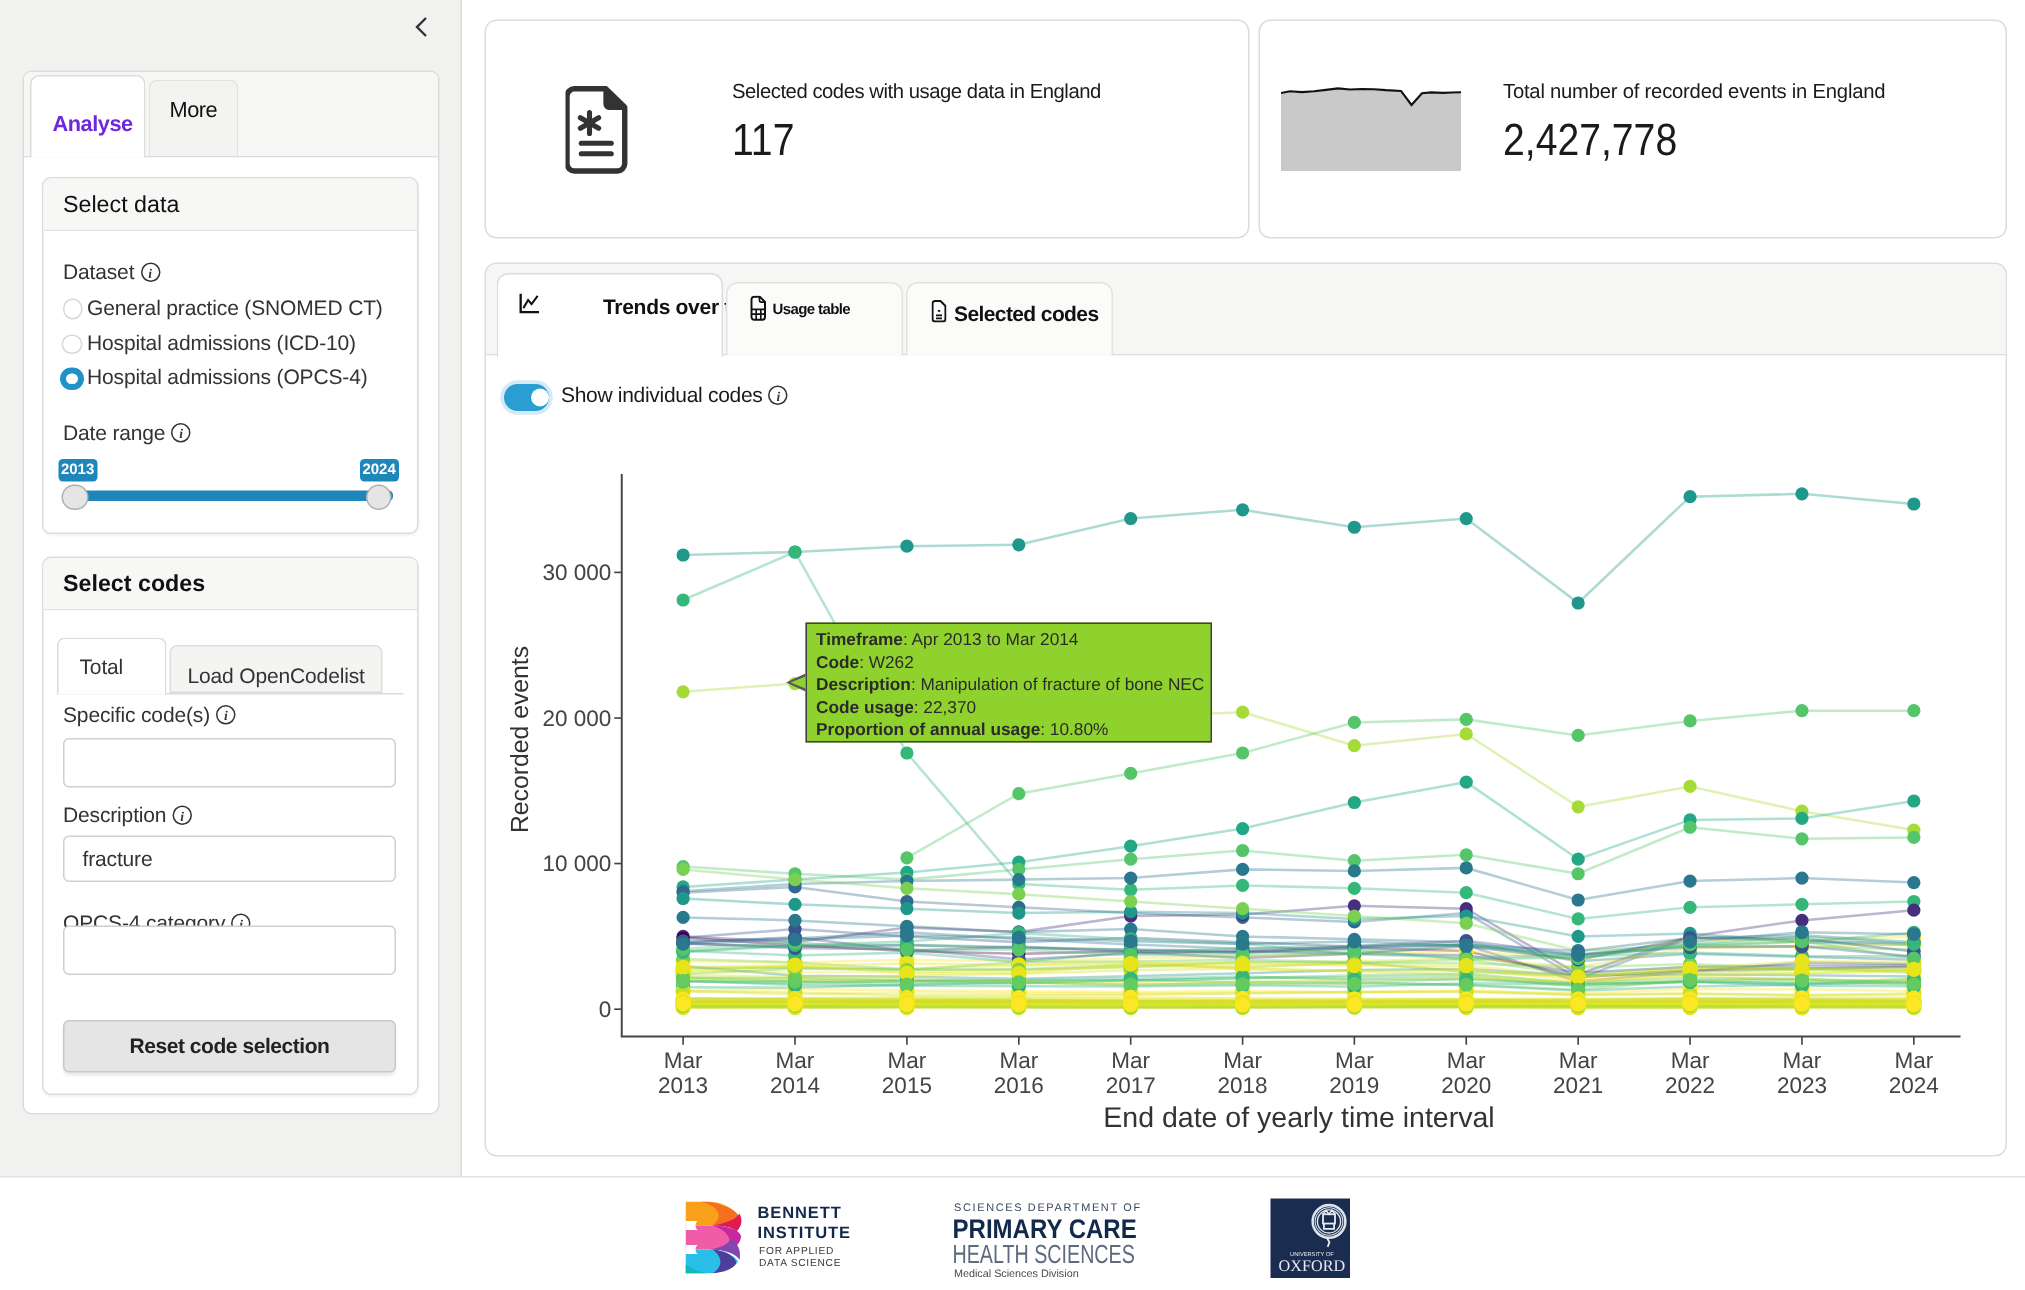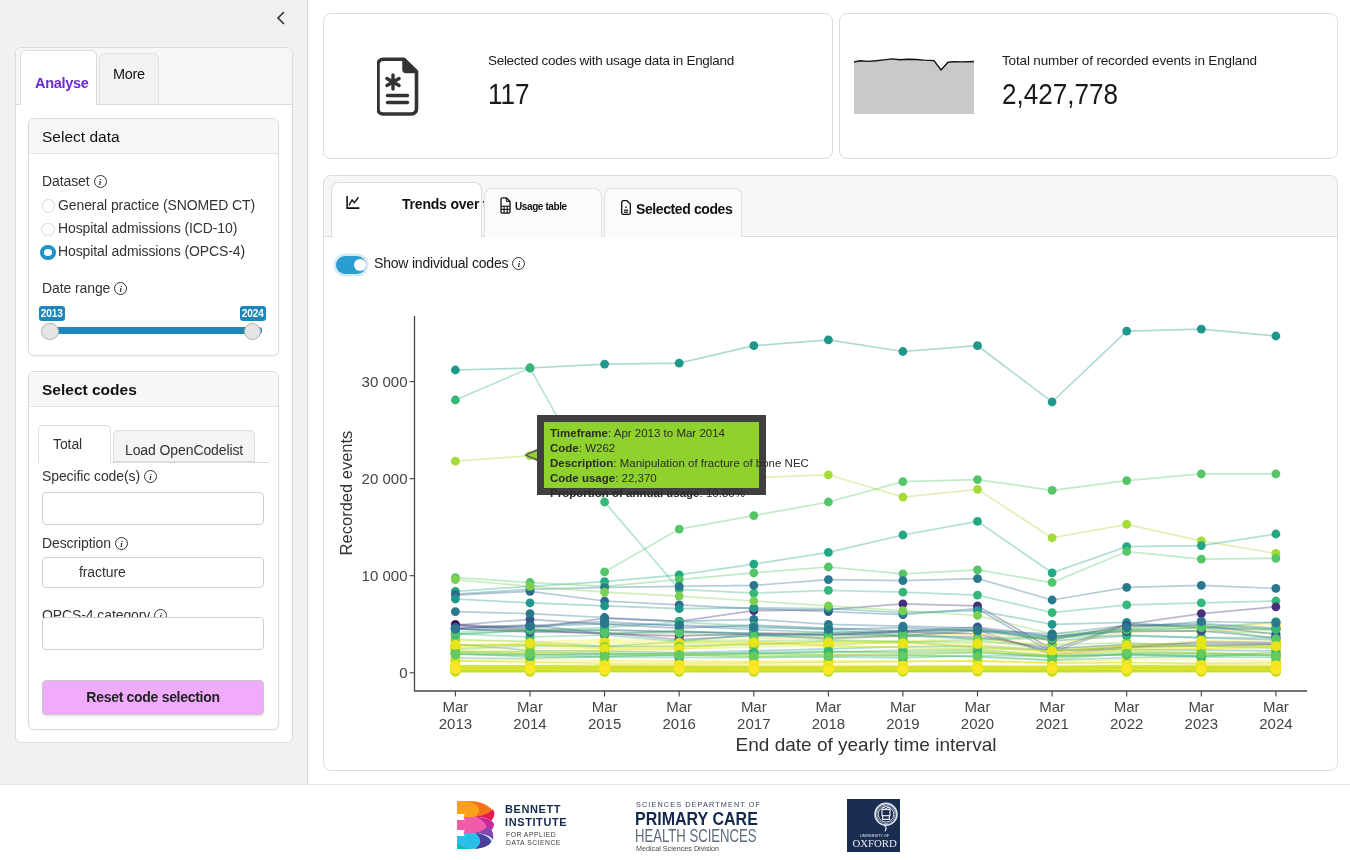--- a/index.html
+++ b/index.html
@@ -49,24 +49,24 @@
 <div class="abs" style="left:38px;top:425px;width:73px;height:37px;background:#fff;border:1px solid #dcdcdc;border-bottom:none;border-radius:5px 5px 0 0;"></div>
 <div class="abs" style="left:113px;top:430px;width:142px;height:32px;background:#f4f4f2;border:1px solid #dcdcdc;border-radius:5px 5px 0 0;"></div>
 <div class="abs" style="left:38px;top:462px;width:231px;height:1px;background:#dcdcdc;"></div>
 <div class="abs" style="left:39px;top:462px;width:71px;height:1px;background:#fff;"></div>
 <div class="abs ilabel" style="left:53px;top:436px;">Total</div>
 <div class="abs ilabel" style="left:125px;top:441.5px;">Load OpenCodelist</div>
 <div class="abs ilabel" style="left:42px;top:468px;">Specific code(s)<span class="info">i</span></div>
 <div class="abs" style="left:42px;top:492px;width:222px;height:33px;background:#fff;border:1px solid #cfcfcf;border-radius:4px;"></div>
 <div class="abs ilabel" style="left:42px;top:535px;">Description<span class="info">i</span></div>
 <div class="abs" style="left:42px;top:557px;width:222px;height:31px;background:#fff;border:1px solid #cfcfcf;border-radius:4px;"></div>
-<div class="abs ilabel" style="left:55px;top:564px;margin-left:24px;">fracture</div>
+<div class="abs ilabel" style="left:55px;top:564px;">fracture</div>
 <div class="abs ilabel" style="left:42px;top:591px;margin-top:16px;">OPCS-4 category<span class="info">i</span></div>
 <div class="abs" style="left:42px;top:617px;width:222px;height:33px;background:#fff;border:1px solid #cfcfcf;border-radius:4px;"></div>
-<div class="abs" style="left:42px;top:680px;width:222px;height:35px;background:#f0abfc;border:1px solid #c8c8c8;border-radius:4px;box-shadow:0 2px 2px rgba(0,0,0,.08);font-size:14px;letter-spacing:-0.3px;font-weight:bold;color:#222;text-align:center;line-height:33px;">Reset code selection</div>
+<div class="abs" style="left:42px;top:680px;width:222px;height:35px;background:#e5e5e5;border:1px solid #c8c8c8;border-radius:4px;box-shadow:0 2px 2px rgba(0,0,0,.08);font-size:14px;letter-spacing:-0.3px;font-weight:bold;color:#222;text-align:center;line-height:33px;">Reset code selection</div>
 
 <div class="abs card" style="left:323px;top:13px;width:510px;height:146px;border-radius:8px;"></div>
 <div class="abs card" style="left:839px;top:13px;width:499px;height:146px;border-radius:8px;"></div>
 
 <svg class="abs" style="left:377px;top:57px;" width="42" height="59" viewBox="0 0 42 59">
   <path d="M6 2.2 H27 L39.5 14.5 V52 a5 5 0 0 1 -5 5 H6 a5 5 0 0 1 -5 -5 V7.2 a5 5 0 0 1 5 -5 Z" fill="#fff" stroke="#333" stroke-width="3.6" stroke-linejoin="round"></path>
   <path d="M26.5 2.5 L39.5 15 H29 a2.5 2.5 0 0 1 -2.5 -2.5 Z" fill="#333" stroke="#333" stroke-width="2.5" stroke-linejoin="round"></path>
   <g stroke="#333" stroke-width="3.4" stroke-linecap="round">
     <line x1="16" y1="18" x2="16" y2="32"></line>
     <line x1="9.9" y1="21.5" x2="22.1" y2="28.5"></line>
@@ -1146,21 +1146,21 @@
       <line x1="1275.9" y1="691" x2="1275.9" y2="696.5" stroke="#444" stroke-width="1.1"></line>
       <text x="1275.9" y="712" text-anchor="middle" font-size="15" fill="#444">Mar</text>
       <text x="1275.9" y="728.5" text-anchor="middle" font-size="15" fill="#444">2024</text>
       <text x="866" y="751" text-anchor="middle" font-size="19" fill="#333">End date of yearly time interval</text>
       <text x="352" y="493" text-anchor="middle" font-size="16.5" fill="#333" transform="rotate(-90 352 493)">Recorded events</text>
     </svg>
 </div>
 
 <div class="abs" style="left:524px;top:448.5px;width:0;height:0;border-top:6.5px solid transparent;border-bottom:6.5px solid transparent;border-right:13px solid #575757;"></div>
 <div class="abs" style="left:527px;top:450.5px;width:0;height:0;border-top:4.5px solid transparent;border-bottom:4.5px solid transparent;border-right:10px solid #90d22d;z-index:5;"></div>
-<div class="abs" style="left:537px;top:415px;width:229px;height:80px;background:#90d22d;border:7px solid #404040;font-size:11.5px;color:#2b2b2b;line-height:14.9px;padding:4px 0 0 6px;white-space:nowrap;">
+<div class="abs" style="left:537px;top:415px;width:271px;height:80px;background:#90d22d;border:1px solid #404040;font-size:11.5px;color:#2b2b2b;line-height:14.9px;padding:4px 0 0 6px;white-space:nowrap;">
 <div><b>Timeframe</b>: Apr 2013 to Mar 2014</div>
 <div><b>Code</b>: W262</div>
 <div><b>Description</b>: Manipulation of fracture of bone NEC</div>
 <div><b>Code usage</b>: 22,370</div>
 <div><b>Proportion of annual usage</b>: 10.80%</div>
 </div>
 
 <div class="abs" style="left:0;top:784px;width:1350px;height:1px;background:#e2e2e2;"></div>
 
 <svg class="abs" style="left:457px;top:801px;" width="38" height="48" viewBox="0 0 38 48">

